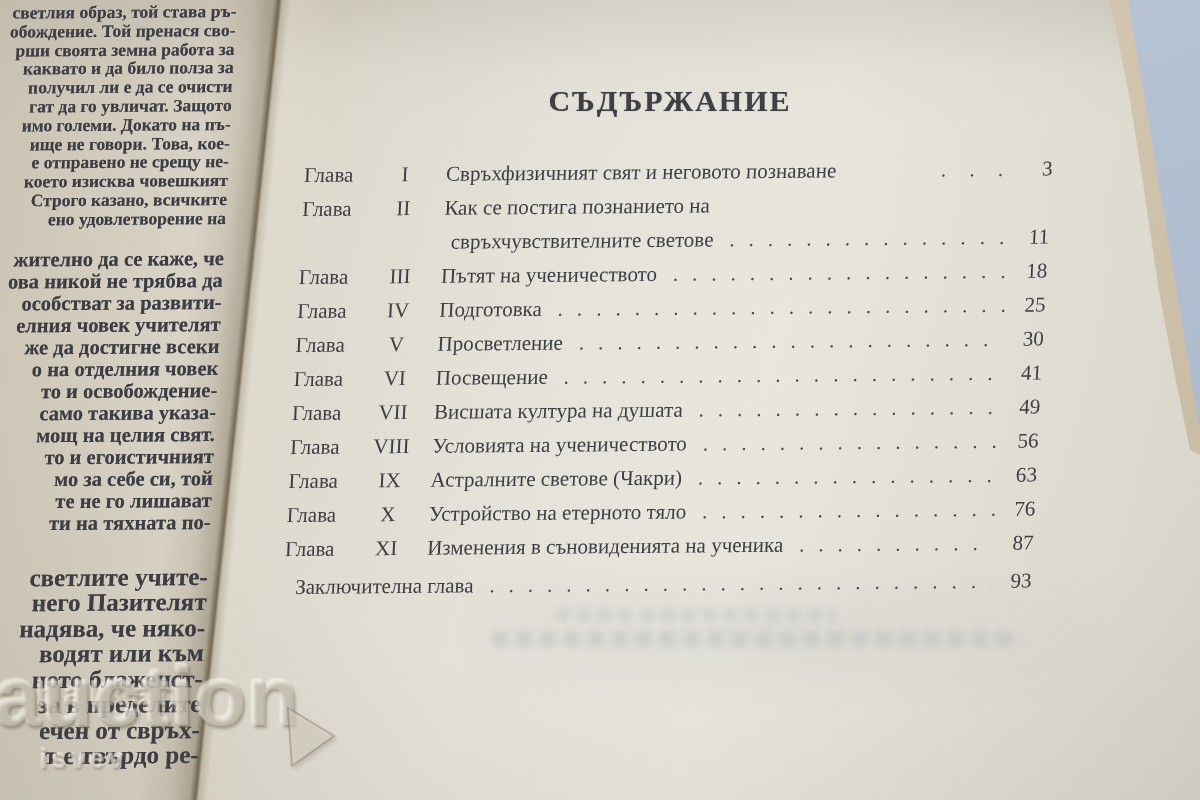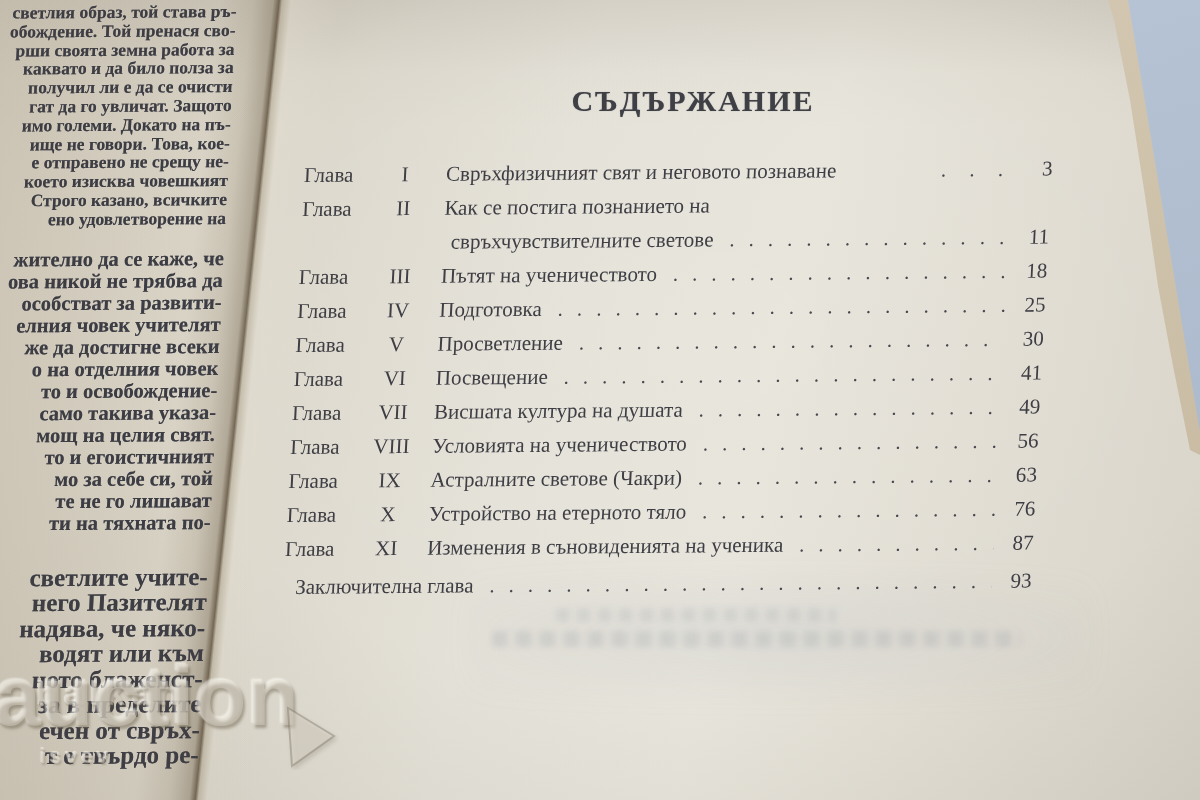--- a/index.html
+++ b/index.html
@@ -48,21 +48,21 @@
     text-shadow:0 0 0.6px rgba(60,60,68,0.6);
   }
   .lp{white-space:nowrap;}
   .p1{font-size:17.5px;line-height:18.8px;margin-bottom:19px;}
   .p2{font-size:20.5px;line-height:22px;margin-bottom:31px;}
   .p3{font-size:25px;line-height:25.5px;}
   .lp-line{white-space:nowrap;}
 
   
   .toc-title{
-    position:absolute;left:568px;top:84px;width:250px;z-index:20;
+    position:absolute;left:545px;top:84px;width:250px;z-index:20;
     text-align:center;font-size:30px;font-weight:700;letter-spacing:2px;
     color:#3f3f46;text-shadow:0 0 1px rgba(62,62,70,0.45);
   }
   .toc-list{
     position:absolute;left:305px;top:158px;width:748px;z-index:20;
     transform:skewX(-3.4deg) rotate(-0.5deg);transform-origin:0 0;
     color:#3e3e44;font-size:21px;
   }
   .toc-row{display:flex;align-items:baseline;height:34px;line-height:34px;white-space:nowrap;}
   .toc-row.cont{padding-left:138px;}
@@ -104,21 +104,21 @@
     text-shadow:1px 2px 2px rgba(105,95,78,0.35), -1px -1px 1px rgba(255,255,252,0.5);
     margin-top:32px;
   }
   .wm-auction{
     position:absolute;left:-6px;top:648px;font-size:84px;font-weight:700;letter-spacing:1px;
     color:rgba(226,220,208,0.42);
     text-shadow:2px 3px 3px rgba(100,90,72,0.45), -2px -2px 2px rgba(255,255,250,0.55);
   }
   .wm-cursor{position:absolute;left:286px;top:706px;}
   .wm-isvev{
-    position:absolute;left:40px;top:744px;font-size:21px;font-weight:700;letter-spacing:4px;
+    position:absolute;left:40px;top:744px;font-size:27px;font-weight:700;letter-spacing:4px;
     color:rgba(224,218,206,0.45);
     text-shadow:1px 2px 2px rgba(105,95,78,0.35), -1px -1px 1px rgba(255,255,252,0.5);
   }
 </style>
 </head>
 <body>
 
 <div id="scene">
 
   <div class="page-base"></div>

